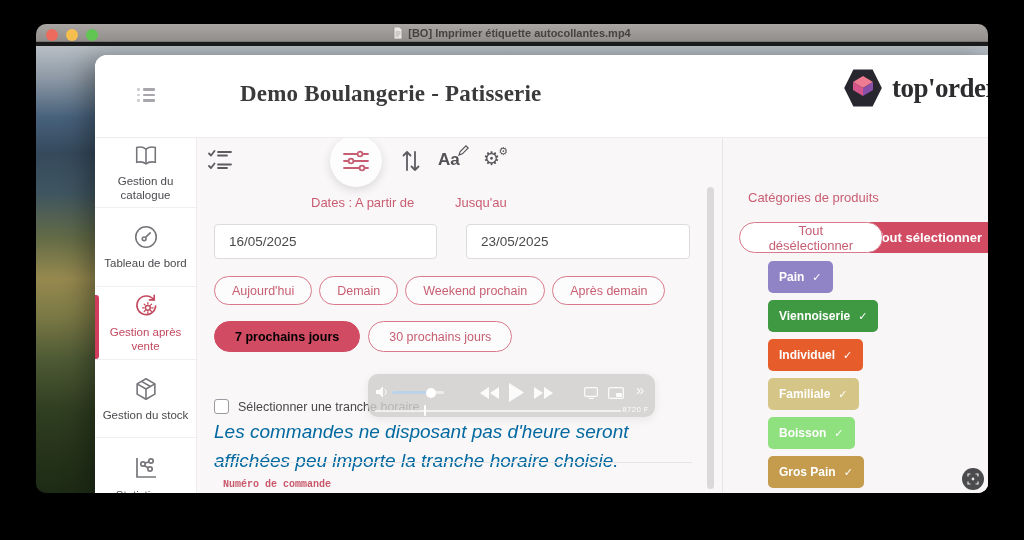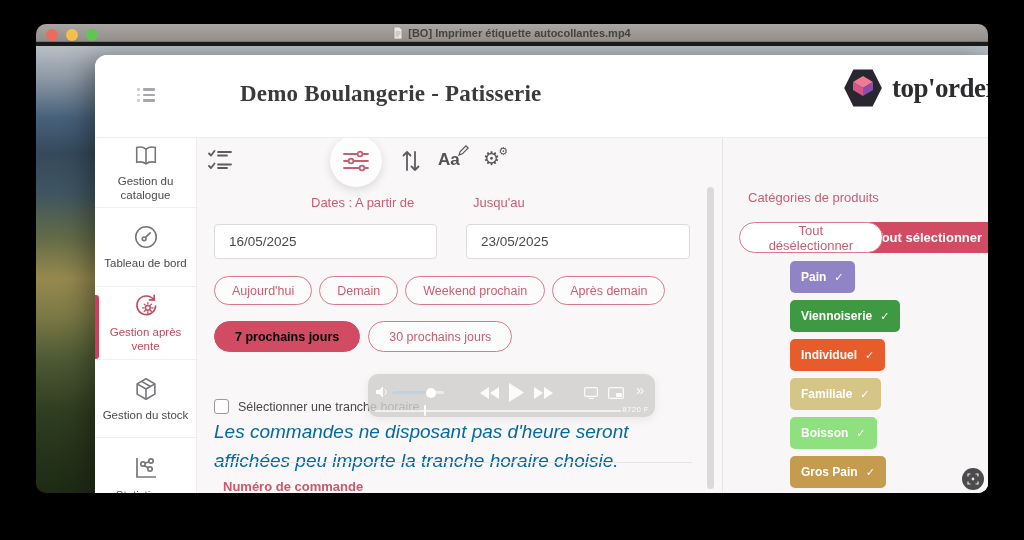--- a/index.html
+++ b/index.html
@@ -79,36 +79,36 @@
   .pill { height:29px; border:1.5px solid #d9798b; border-radius:15px; background:#fdfcfc;
     color:#c75e72; font-size:12.5px; display:inline-flex; align-items:center; padding:0 17px;
     font-family:inherit; white-space:nowrap; }
   .pill.filled { background:#d14b63; border-color:#d14b63; color:#000000; font-weight:bold; height:31px; border-radius:16px; padding:0 20px; }
   .pill.tall { height:31px; border-radius:16px; padding:0 20px; }
 
   .checkbox { position:absolute; width:15px; height:15px; border:1.5px solid #9a9aa0; border-radius:3px; background:#fff; }
   .check-label { position:absolute; font-size:12.5px; color:#48474b; }
   .note { position:absolute; font-size:19px; font-style:italic; color:#0369a1; line-height:1.55; }
   .h-divider { position:absolute; height:1px; background:#e6e4e4; }
-  .order-label { position:absolute; font-size:13px; font-weight:bold; color:#c9586c; }
+  .order-label { position:absolute; font-size:10px; font-weight:bold; color:#c9586c;font-family:Liberation Mono, monospace; }
 
   .v-scrollbar { position:absolute; left:612px; top:132px; bottom:4px; width:7px; border-radius:4px; background:#dbd9d9; z-index:6; }
 
   
   .right-panel { position:absolute; left:627px; top:83px; right:0; bottom:0; background:#f8f6f6;
     border-left:1px solid #e8e6e6; }
   .cat-title { position:absolute; left:25px; top:52px; font-size:13px; color:#ca5d72; }
   .seg { position:absolute; left:16px; top:84px; height:31px; display:flex; }
   .seg-left { height:31px; border:1.5px solid #d9798b; border-radius:16px; background:#fff; color:#c75e72;
     font-size:13px; display:inline-flex; align-items:center; padding:0 20px; font-family:inherit; z-index:1; }
   .seg-right { height:31px; width:132px; margin-left:-14px; background:#d14b63; color:#fff; font-size:13px;
     font-weight:bold; display:inline-flex; align-items:center; justify-content:center; border:none; font-family:inherit; }
   .chips { position:absolute; left:45px; top:123px; display:flex; flex-direction:column; gap:7px; align-items:flex-start; }
   .chip { height:24px; border-radius:5px; color:#fff; font-size:12px; font-weight:bold;
-    display:inline-flex; align-items:center; gap:8px; padding:16px 11px;margin-left:22px; }
+    display:inline-flex; align-items:center; gap:8px; padding:16px 11px; }
   .chip .chk { font-family:"DejaVu Sans",sans-serif; font-size:11px; font-weight:bold; }
 
   
   .player { position:absolute; left:332px; top:328px; width:287px; height:43px; border-radius:10px;
     background:rgba(208,206,204,.82); box-shadow:0 2px 10px rgba(0,0,0,.08); z-index:20; }
   .player svg { display:block; opacity:.92; }
   .vol-track { position:absolute; left:24px; top:17px; width:52px; height:3px; border-radius:2px; background:rgba(255,255,255,.55); }
   .vol-fill { position:absolute; left:0; top:0; width:40px; height:3px; border-radius:2px; background:#bcd2e8; }
   .vol-knob { position:absolute; left:58px; top:13.5px; width:10px; height:10px; border-radius:50%; background:#fff; }
   .timeline { position:absolute; left:7px; top:36px; width:246px; height:2px; background:rgba(255,255,255,.65); }
@@ -252,21 +252,21 @@
           </span>
           <span class="tool-btn" style="left:286px; top:11px;">
             <span style="position:relative; display:inline-block;">
               <span class="gear-big">⚙</span>
               <span class="gear-small">⚙</span>
             </span>
           </span>
         </div>
 
         <span class="field-label" style="left:216px; top:140px;">Dates : A partir de</span>
-        <span class="field-label" style="left:378px; top:140px;">Jusqu'au</span>
+        <span class="field-label" style="left:360px; top:140px;">Jusqu'au</span>
         <input class="date-input" style="left: 119px; top: 169px; width: 223px;" readonly="" value="16/05/2025">
         <input class="date-input" style="left: 371px; top: 169px; width: 224px;" readonly="" value="23/05/2025">
 
         <div class="pill-row" style="left:119px; top:221px;">
           <button class="pill">Aujourd'hui</button>
           <button class="pill">Demain</button>
           <button class="pill">Weekend prochain</button>
           <button class="pill">Après demain</button>
         </div>
         <div class="pill-row" style="left:119px; top:266px; gap:8px;">

